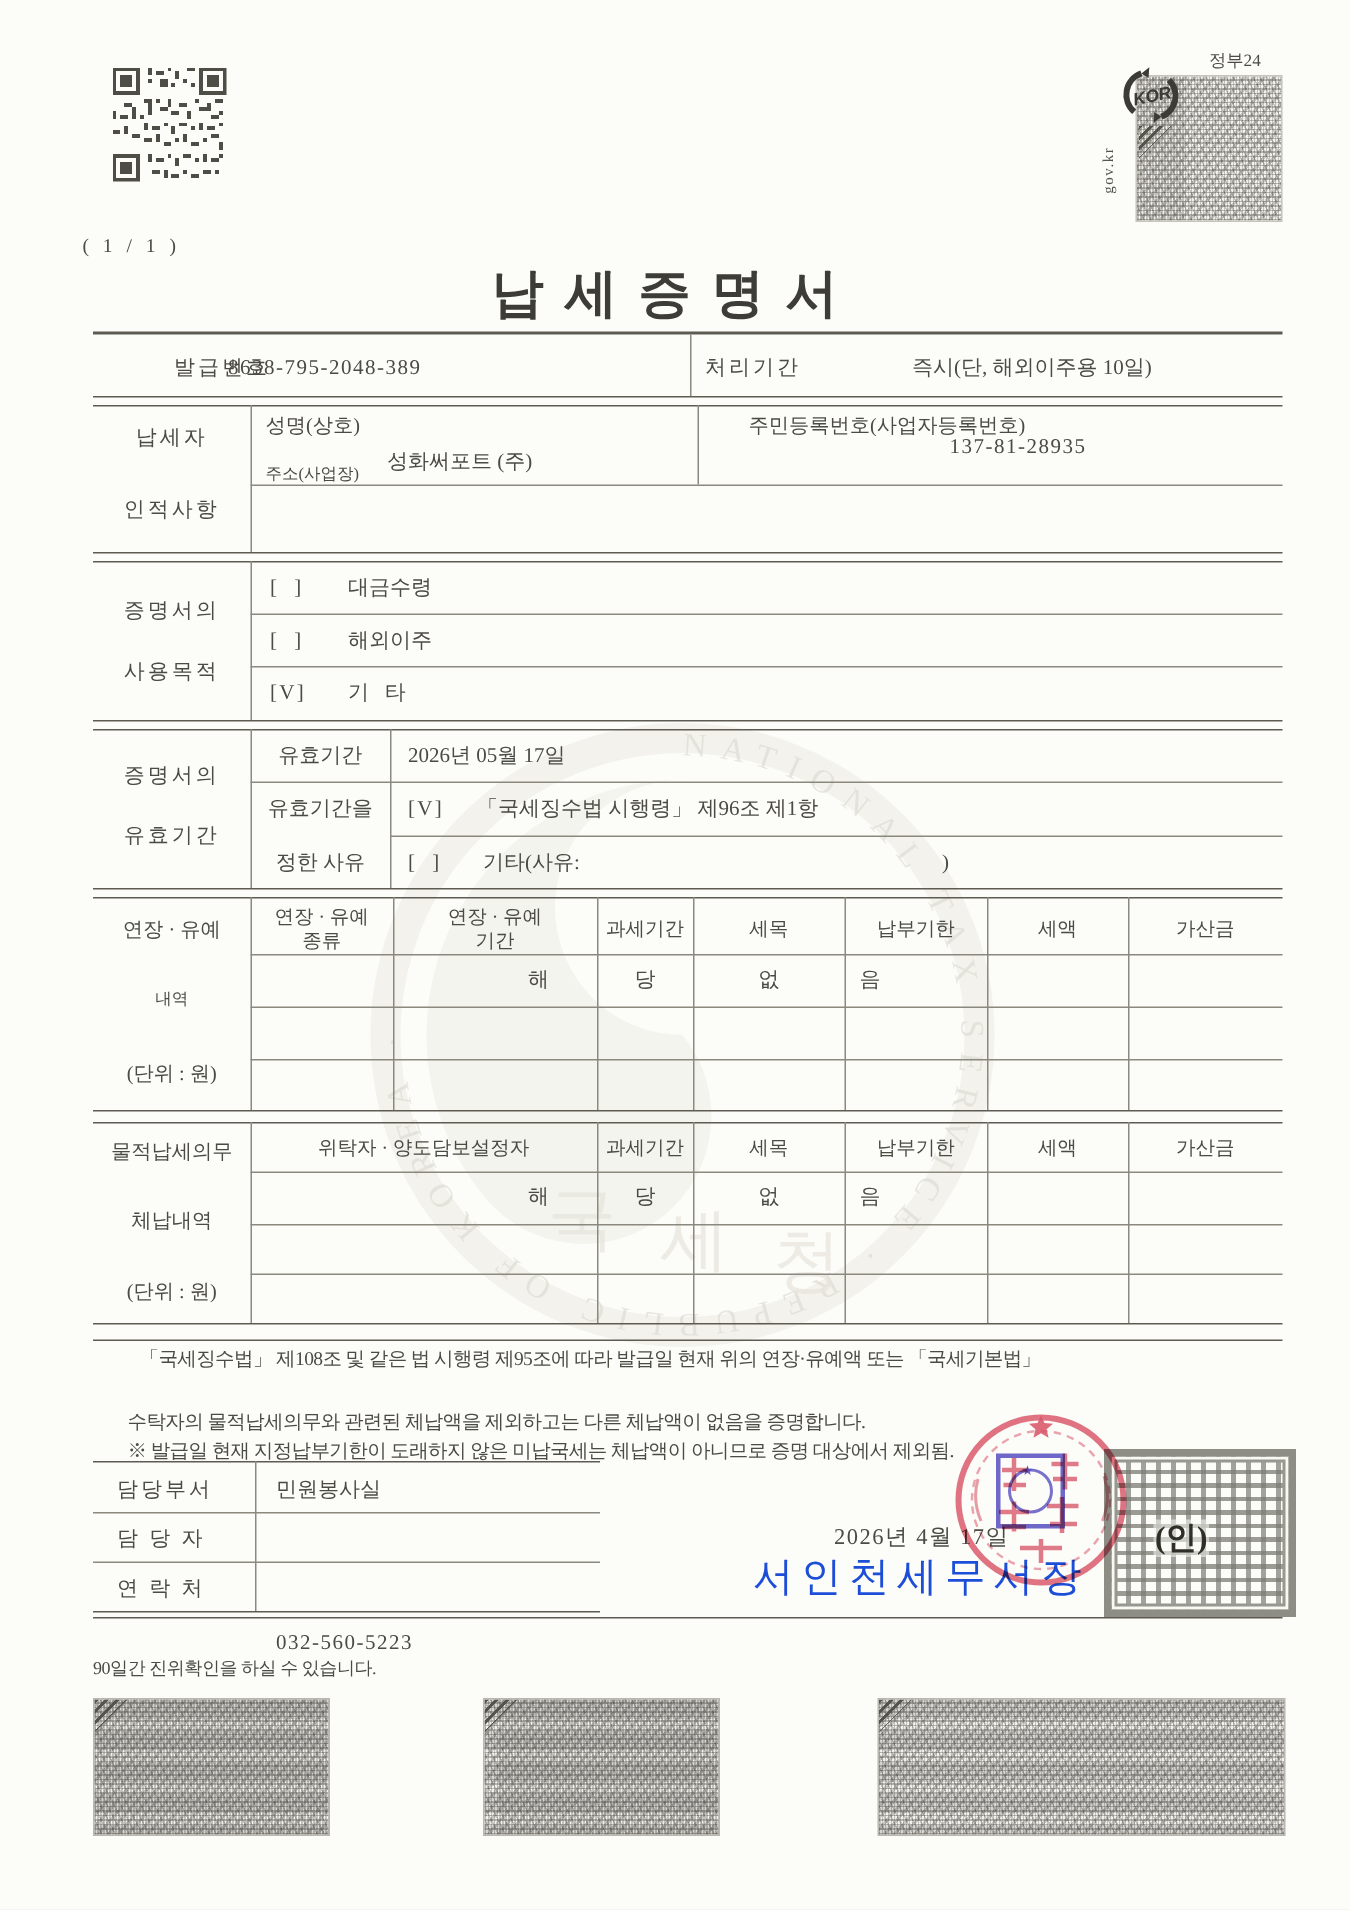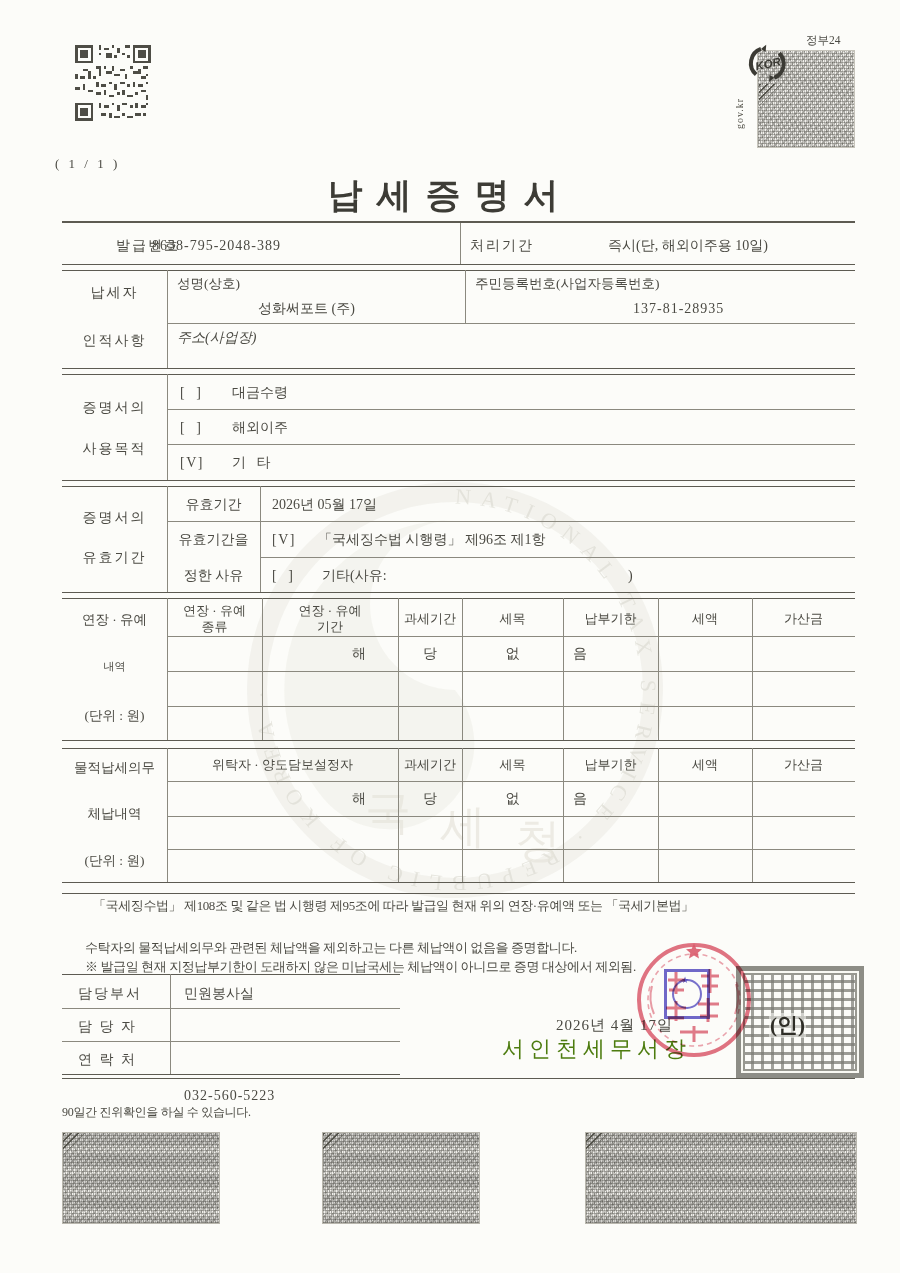--- a/index.html
+++ b/index.html
@@ -32,21 +32,21 @@
   .bluecirc{width:26px;height:26px;border:2.5px solid rgba(88,79,196,.8);border-radius:50%;position:relative;}
   .bluecirc:after{content:"★";position:absolute;left:7px;top:-6px;font-size:9px;color:rgba(88,79,196,.9);}
   .grayseal{position:absolute;left:736px;top:966px;width:118px;height:102px;z-index:5;
     border:5px solid #8f8f89;box-shadow:inset 0 0 0 2px #fcfcf9, inset 0 0 0 4px #9a9a94;
     background-image:
       repeating-linear-gradient(0deg, rgba(125,125,119,.75) 0 3px, rgba(0,0,0,0) 3px 9px),
       repeating-linear-gradient(90deg, rgba(125,125,119,.7) 0 3px, rgba(0,0,0,0) 3px 10px);
     mix-blend-mode:multiply;}
   .sealmark{position:absolute;left:28px;top:42px;font-size:21px;font-weight:700;color:#2f2e28;
     background:rgba(252,252,249,.55);line-height:1;padding:2px 1px;}
-  .signer{font-size:22px;letter-spacing:5px;color:#4d7c0f;}
+  .signer{font-size:27px;letter-spacing:5px;color:#1d4ed8;}
   .datetxt{font-size:15px;letter-spacing:1px;}
   .legal{font-size:13px;letter-spacing:-0.4px;color:#4b4a43;}
   .foot{font-size:12px;letter-spacing:-0.3px;color:#4b4a43;}
   .wm{position:absolute;left:225px;top:460px;z-index:0;}
   .stamp-red{position:absolute;left:628px;top:938px;z-index:6;mix-blend-mode:multiply;opacity:.9;}
   .qr{position:absolute;left:75px;top:45px;z-index:3;}
   .govbar{position:absolute;left:757px;top:50px;width:96px;height:96px;z-index:3;border:1px solid #c6c4bb;}
   .korlogo{position:absolute;left:744px;top:40px;z-index:5;}
   .govkr{position:absolute;left:724px;top:108px;font-size:10px;color:#55544c;letter-spacing:1px;
     transform:rotate(-90deg);z-index:4;}
@@ -221,23 +221,23 @@
 
   <span class="t lbl" style="left:72px;top:237px;margin-left:44px;">발급번호</span>
   <span class="t" style="left:152px;top:237px;letter-spacing:1px;">8638-795-2048-389</span>
   <span class="t lbl" style="left:470px;top:237px;">처리기간</span>
   <span class="t" style="left:608px;top:237px;">즉시(단, 해외이주용 10일)</span>
 
   <span class="t lbl cx" style="left:62px;width:105px;top:284px;">납세자</span>
   <span class="t lbl cx" style="left:62px;width:105px;top:332px;">인적사항</span>
   <span class="t" style="left:177px;top:276px;font-size:13.5px;">성명(상호)</span>
   <span class="t" style="left:258px;top:300px;">성화써포트 (주)</span>
-  <span class="t" style="left:475px;top:276px;font-size:13.5px;">주민등록번호(사업자등록번호)</span>
-  <span class="t" style="left:633px;top:300px;letter-spacing:1px;">137-81-28935</span>
-  <span class="t" style="left:177px;top:329px;font-size:14px;font-style:italic;">주소(사업장)</span>
+  <span class="t" style="left:499px;top:276px;font-size:13.5px;">주민등록번호(사업자등록번호)</span>
+  <span class="t" style="left:633px;top:290px;letter-spacing:1px;">137-81-28935</span>
+  <span class="t" style="left:177px;top:310px;font-size:11px;">주소(사업장)</span>
 
   <span class="t lbl cx" style="left:62px;width:105px;top:399px;">증명서의</span>
   <span class="t lbl cx" style="left:62px;width:105px;top:440px;">사용목적</span>
   <span class="t" style="left:180px;top:384px;letter-spacing:1.5px;">[  ]</span>
   <span class="t" style="left:232px;top:384px;">대금수령</span>
   <span class="t" style="left:180px;top:419px;letter-spacing:1.5px;">[  ]</span>
   <span class="t" style="left:232px;top:419px;">해외이주</span>
   <span class="t" style="left:180px;top:454px;letter-spacing:1.5px;">[V]</span>
   <span class="t" style="left:232px;top:454px;">기   타</span>
 

